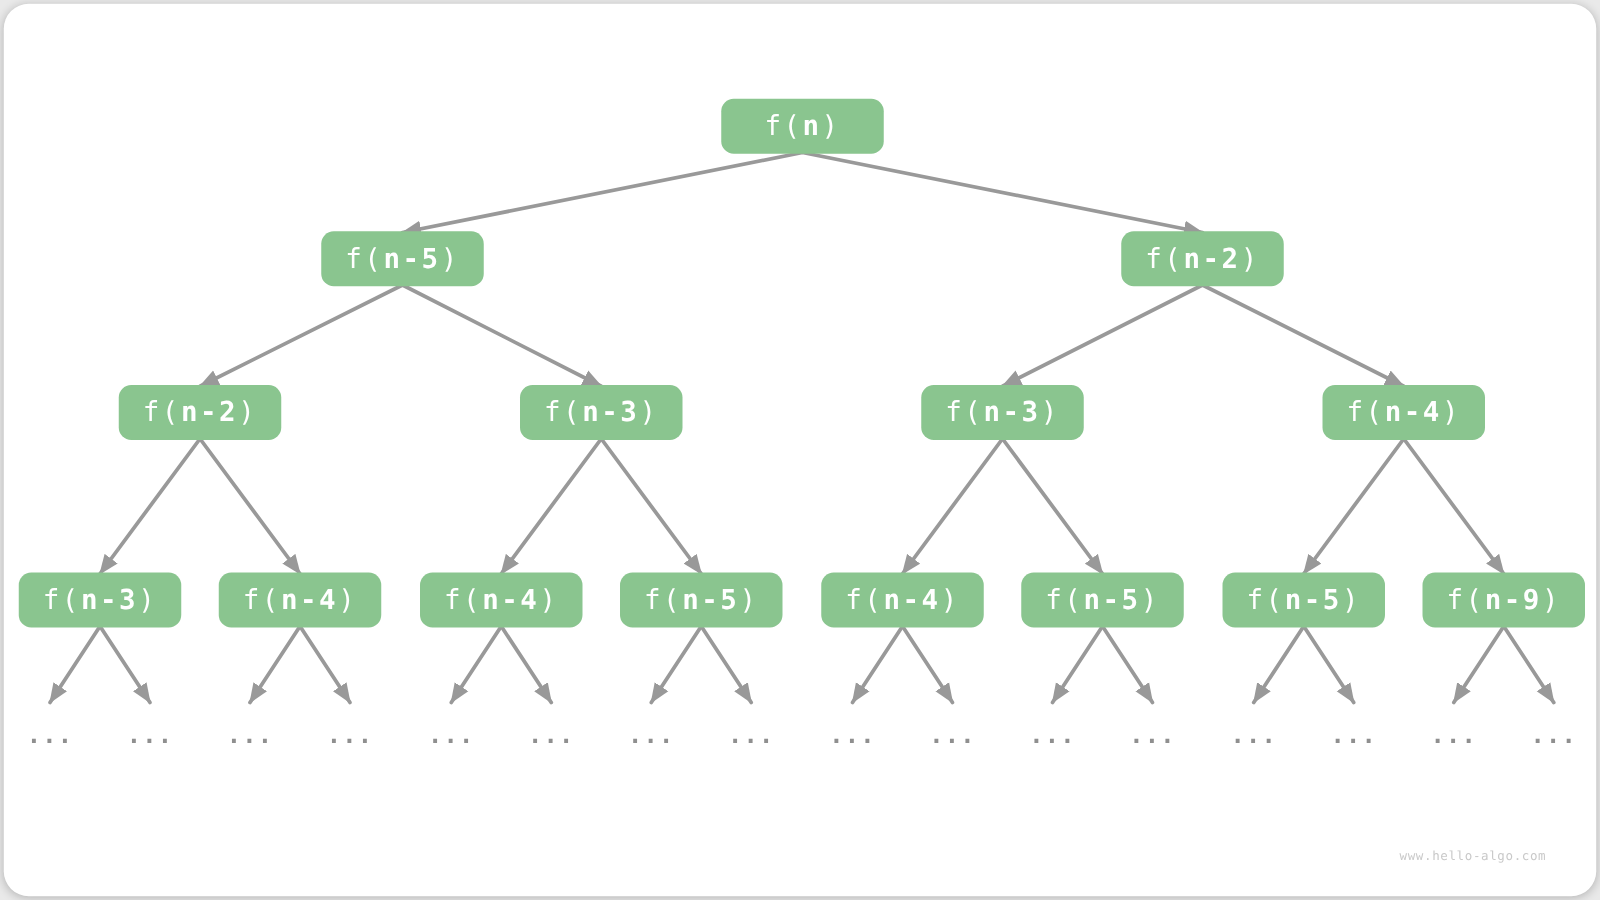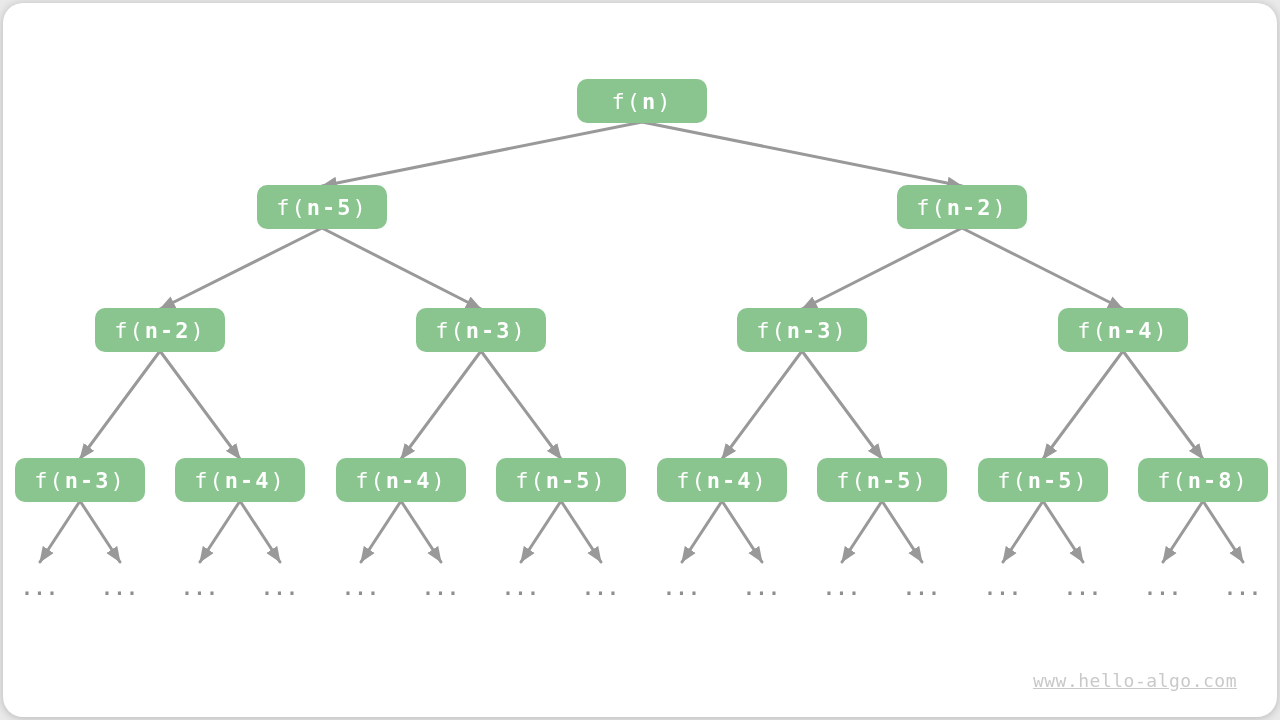--- a/index.html
+++ b/index.html
@@ -46,24 +46,23 @@
     transform: translateX(-50%);
     line-height: 0;
     font-size: 19px; font-weight: bold;
     color: var(--dots);
     letter-spacing: 1px;
     white-space: nowrap;
   }
   .watermark {
     position: absolute;
     right: 43px; bottom: 29px;
-    font-size: 18px;
+    font-size: 10px;
     letter-spacing: 0.5px;
     color: var(--wm);
-    text-decoration: underline;
   }
 </style>
 </head>
 <body>
 
 <div class="stage">
   <div class="card"></div>
 
   <svg class="edges" viewBox="0 0 1280 720" xmlns="http://www.w3.org/2000/svg">
     <defs>
@@ -171,21 +170,21 @@
         <b>n-5</b>
         <span class="post">)</span>
       </div>
       <div class="node" style="left: 978px; top: 458px;">
         <span class="pre">f(</span>
         <b>n-5</b>
         <span class="post">)</span>
       </div>
       <div class="node" style="left: 1138px; top: 458px;">
         <span class="pre">f(</span>
-        <b>n-8</b>
+        <b>n-9</b>
         <span class="post">)</span>
       </div>
     </div>
   <div id="dots-layer">
       <div class="dots" style="left: 40px; top: 588px;">...</div>
       <div class="dots" style="left: 120px; top: 588px;">...</div>
       <div class="dots" style="left: 200px; top: 588px;">...</div>
       <div class="dots" style="left: 280px; top: 588px;">...</div>
       <div class="dots" style="left: 361px; top: 588px;">...</div>
       <div class="dots" style="left: 441px; top: 588px;">...</div>

